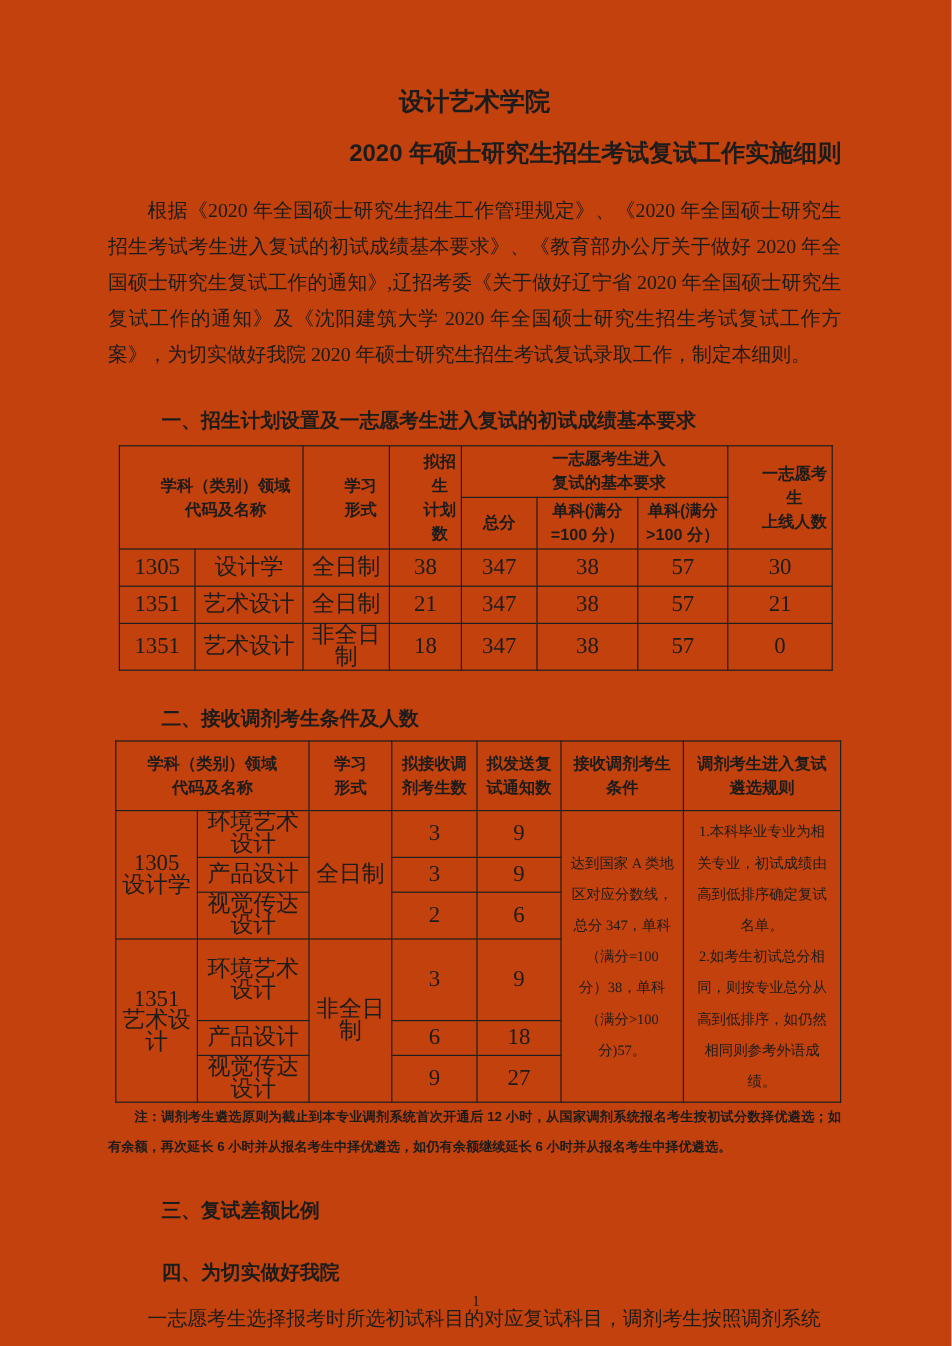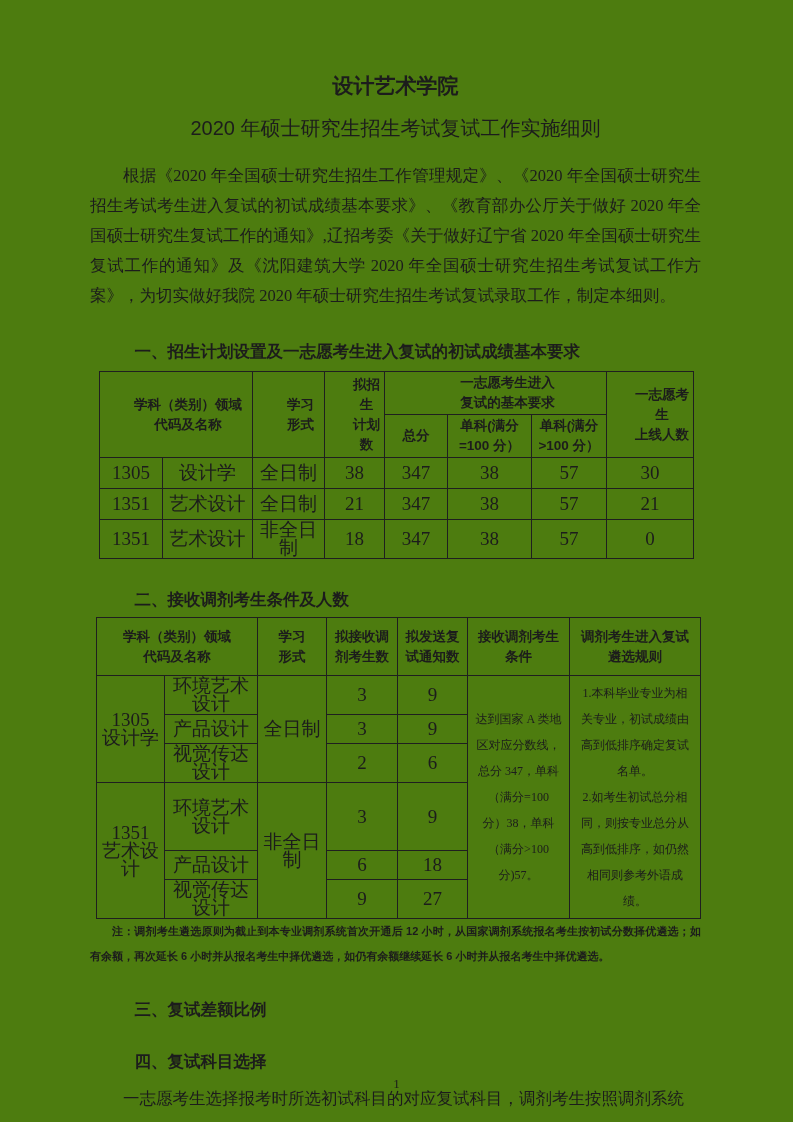--- a/index.html
+++ b/index.html
@@ -1,36 +1,36 @@
 <!DOCTYPE html>
 <html><head>
 <meta charset="utf-8">
 <style>
   * { margin: 0; padding: 0; box-sizing: border-box; }
   html, body { background: #ffffff; }
   .page {
     width: 793px; height: 1122px;
-    background: #4d7c0f;
+    background: #c2410c;
     color: #1c1c1c;
     position: relative;
     padding: 72px 92px 0 90px;
     font-family: "Liberation Serif", serif;
     overflow: hidden;
   }
   .title1 {
     text-align: center;
     font-family: "Liberation Sans", sans-serif;
     font-weight: bold;
     font-size: 21px;
     line-height: 27px;
   }
   .title2 {
-    text-align: center;
-    font-family: "Liberation Sans", sans-serif;
-    font-weight: normal;
+    text-align: right;
+    font-family: "Liberation Sans", sans-serif;
+    font-weight: bold;
     font-size: 20px;
     line-height: 27px;
     margin-top: 16px;
   }
   .intro {
     margin-top: 19px;
     font-size: 16.5px;
     line-height: 30px;
     text-align: justify;
     text-indent: 2em;
@@ -241,18 +241,18 @@
         <td>9</td>
         <td>27</td>
       </tr>
     </tbody>
   </table>
 
   <p class="note">注：调剂考生遴选原则为截止到本专业调剂系统首次开通后 12 小时，从国家调剂系统报名考生按初试分数择优遴选；如有余额，再次延长 6 小时并从报名考生中择优遴选，如仍有余额继续延长 6 小时并从报名考生中择优遴选。</p>
 
   <div class="sec-heading">三、复试差额比例</div>
 
-  <div class="sec-heading">四、复试科目选择</div>
+  <div class="sec-heading">四、为切实做好我院</div>
   <p class="body-line">一志愿考生选择报考时所选初试科目的对应复试科目，调剂考生按照调剂系统</p>
 
   <div class="pageno">1</div>
 
 </div>
 
 </body></html>

